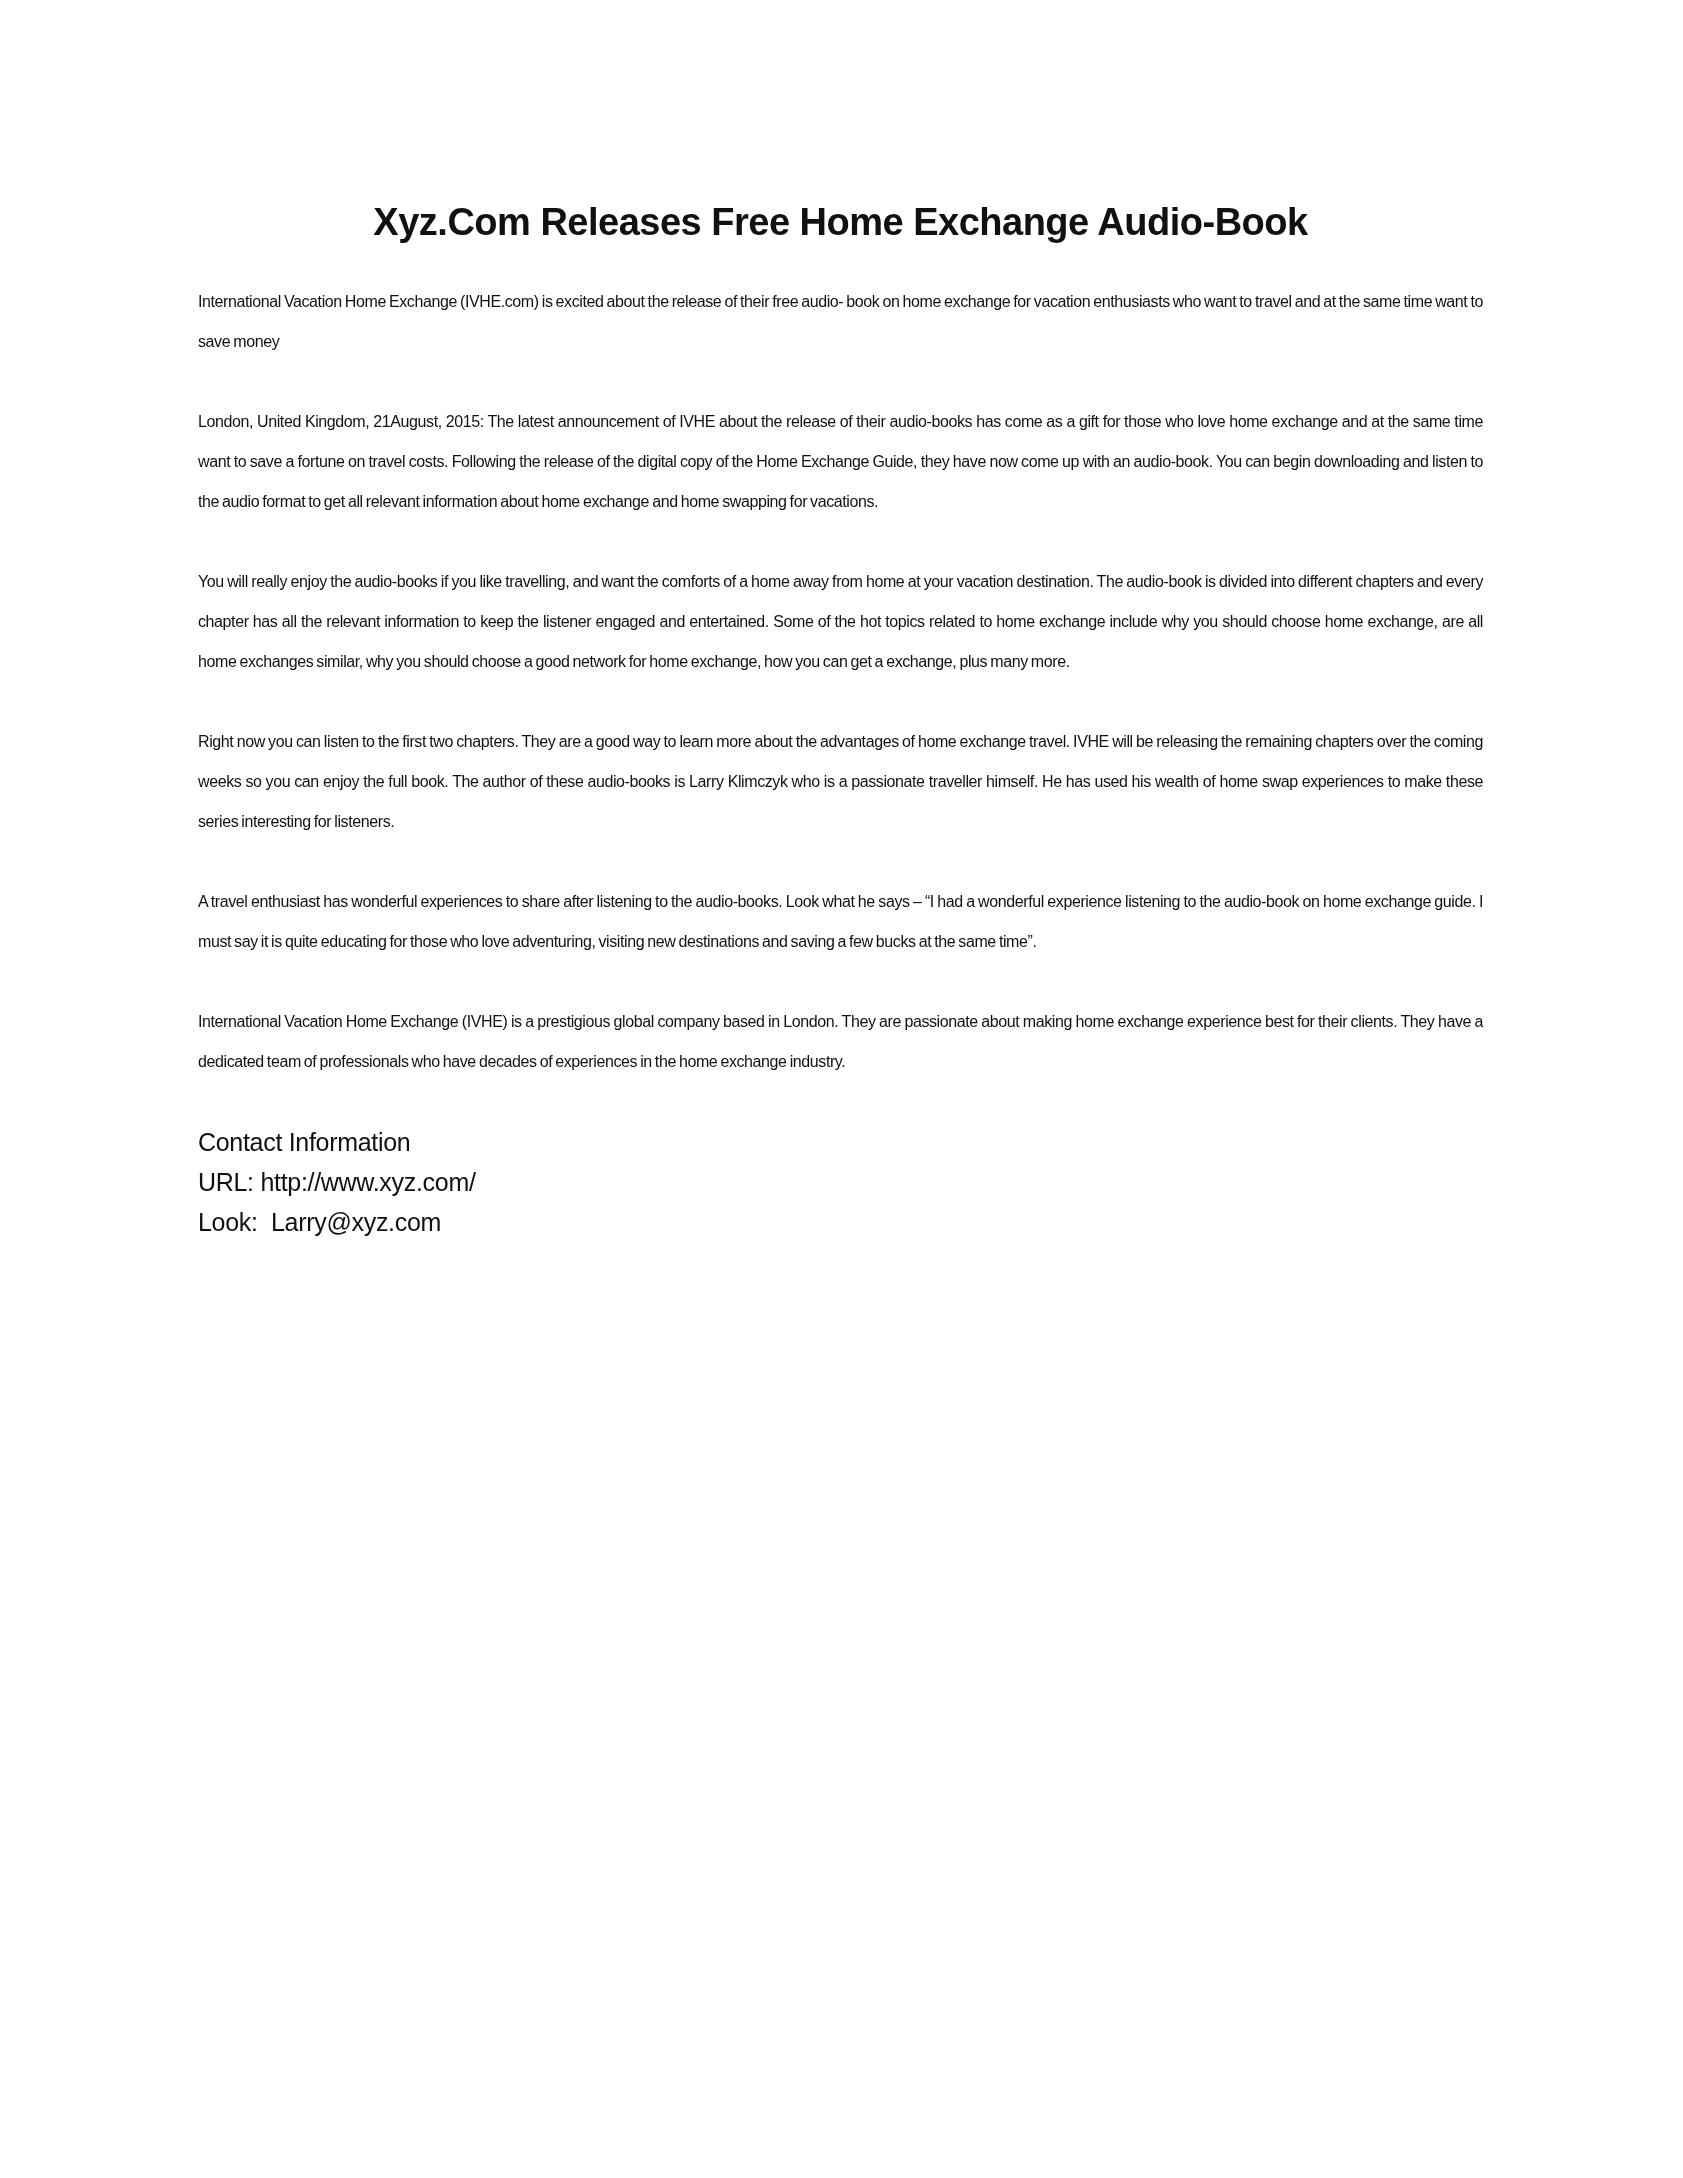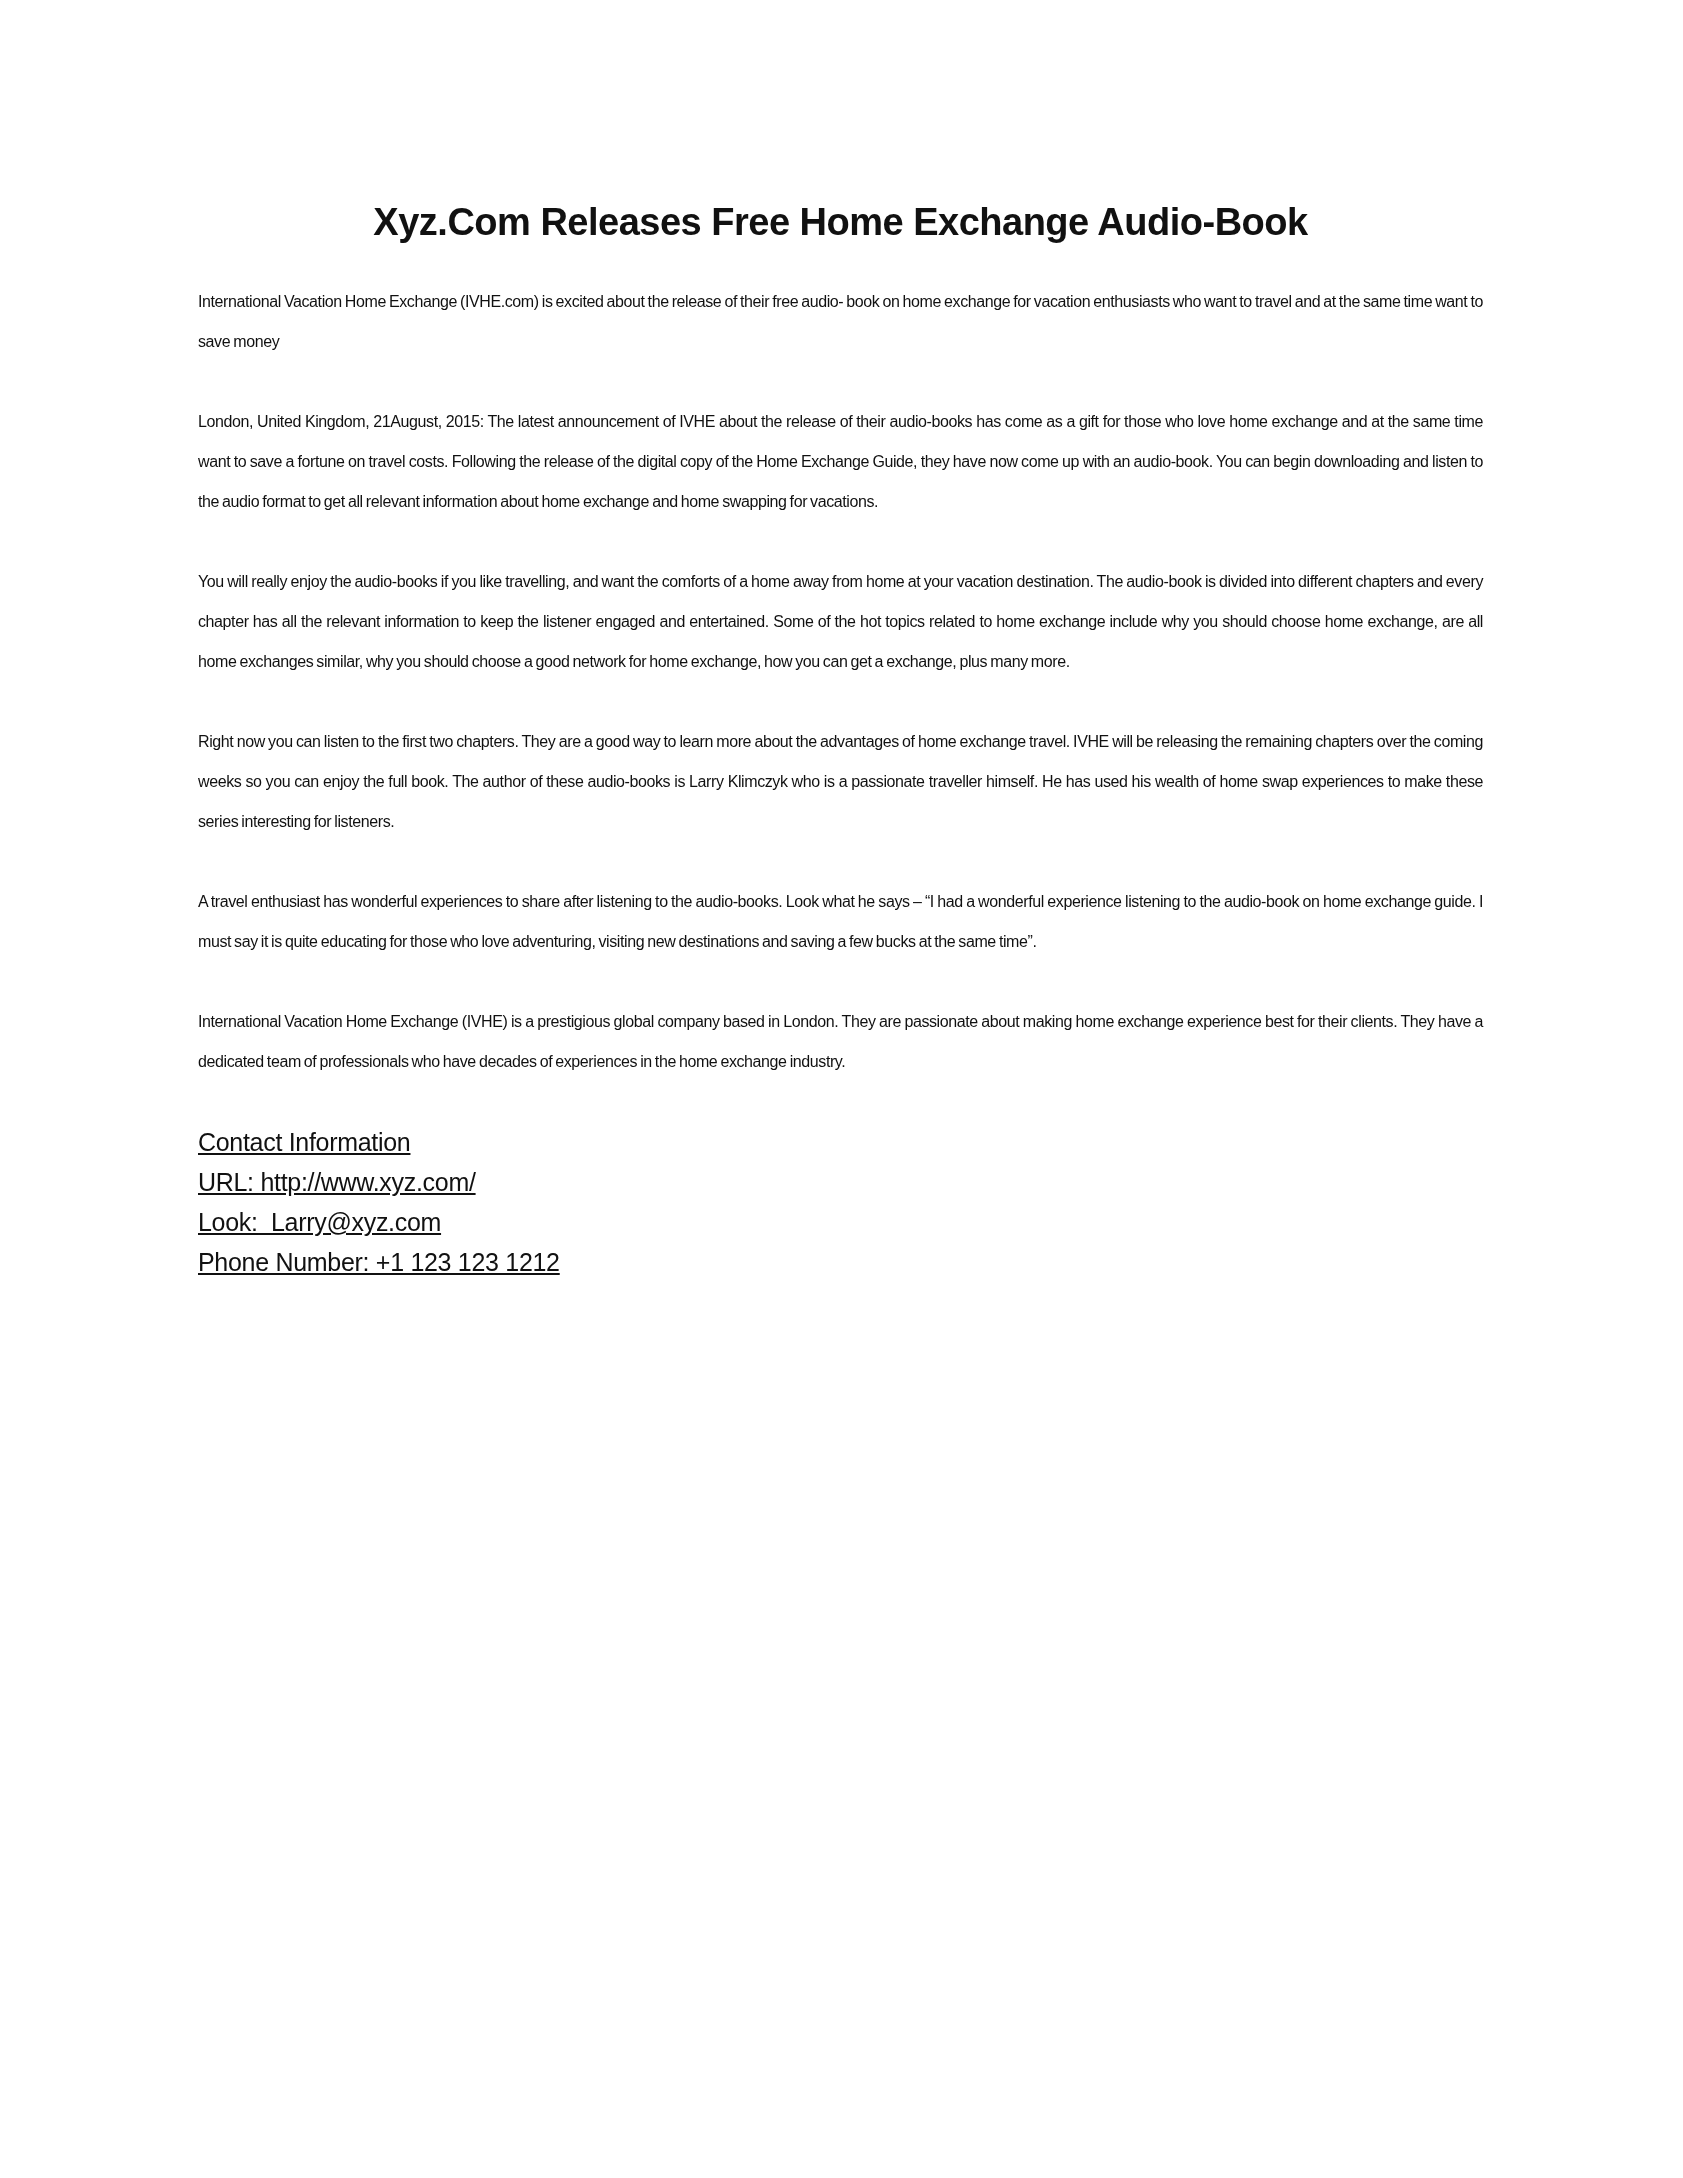--- a/index.html
+++ b/index.html
@@ -11,36 +11,35 @@
   .title {
     text-align: center; font-weight: bold; font-size: 38px;
     text-decoration-thickness: 3px; text-underline-offset: 5px;
     margin: 0 0 36px 0; letter-spacing: -0.5px; line-height: 48px;
   }
   p {
     margin: 16px 0 40px 0; font-size: 16px; line-height: 40px;
     text-align: justify; letter-spacing: -0.4px; word-spacing: -1px;
   }
   .contact { margin: 0; }
-  .contact div { font-size: 25px; line-height: 40px; letter-spacing: -0.3px; white-space: pre; text-decoration: underline; }
+  .contact div { font-size: 25px; line-height: 40px; letter-spacing: -0.3px; white-space: pre; }
 </style>
 </head>
 <body>
 
 <div class="page">
   <h1 class="title">Xyz.Com Releases Free Home Exchange Audio-Book</h1>
 
   <p>International Vacation Home Exchange (IVHE.com) is excited about the release of their free audio- book on home exchange for vacation enthusiasts who want to travel and at the same time want to save money</p>
   <p>London, United Kingdom, 21August, 2015: The latest announcement of IVHE about the release of their audio-books has come as a gift for those who love home exchange and at the same time want to save a fortune on travel costs. Following the release of the digital copy of the Home Exchange Guide, they have now come up with an audio-book. You can begin downloading and listen to the audio format to get all relevant information about home exchange and home swapping for vacations.</p>
   <p>You will really enjoy the audio-books if you like travelling, and want the comforts of a home away from home at your vacation destination. The audio-book is divided into different chapters and every chapter has all the relevant information to keep the listener engaged and entertained. Some of the hot topics related to home exchange include why you should choose home exchange, are all home exchanges similar, why you should choose a good network for home exchange, how you can get a exchange, plus many more.</p>
   <p>Right now you can listen to the first two chapters. They are a good way to learn more about the advantages of home exchange travel. IVHE will be releasing the remaining chapters over the coming weeks so you can enjoy the full book. The author of these audio-books is Larry Klimczyk who is a passionate traveller himself. He has used his wealth of home swap experiences to make these series interesting for listeners.</p>
   <p>A travel enthusiast has wonderful experiences to share after listening to the audio-books. Look what he says – “I had a wonderful experience listening to the audio-book on home exchange guide. I must say it is quite educating for those who love adventuring, visiting new destinations and saving a few bucks at the same time”.</p>
 
   <p>International Vacation Home Exchange (IVHE) is a prestigious global company based in London. They are passionate about making home exchange experience best for their clients. They have a dedicated team of professionals who have decades of experiences in the home exchange industry.</p>
 
   <div class="contact">
     <div>Contact Information</div>
     <div>URL: http://www.xyz.com/</div>
     <div>Look:  Larry@xyz.com</div>
-    <div>Phone Number: +1 123 123 1212</div>
   </div>
 </div>
 
 
 </body></html>

